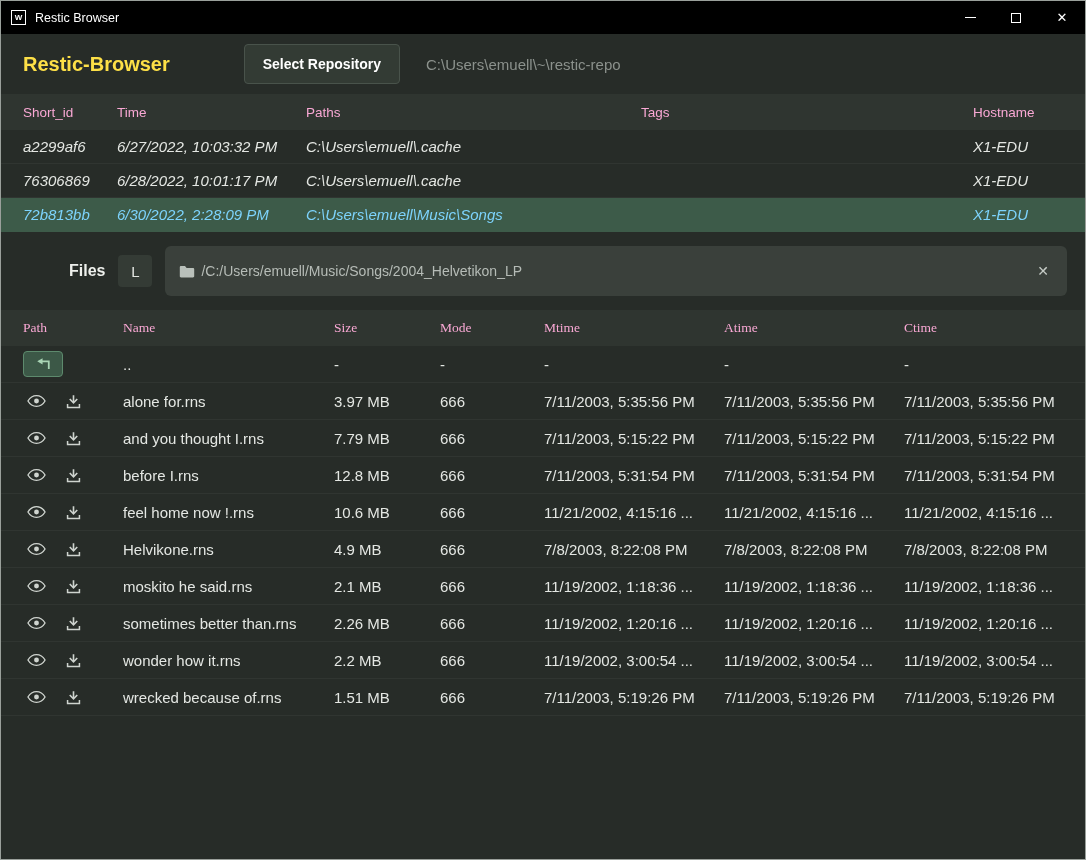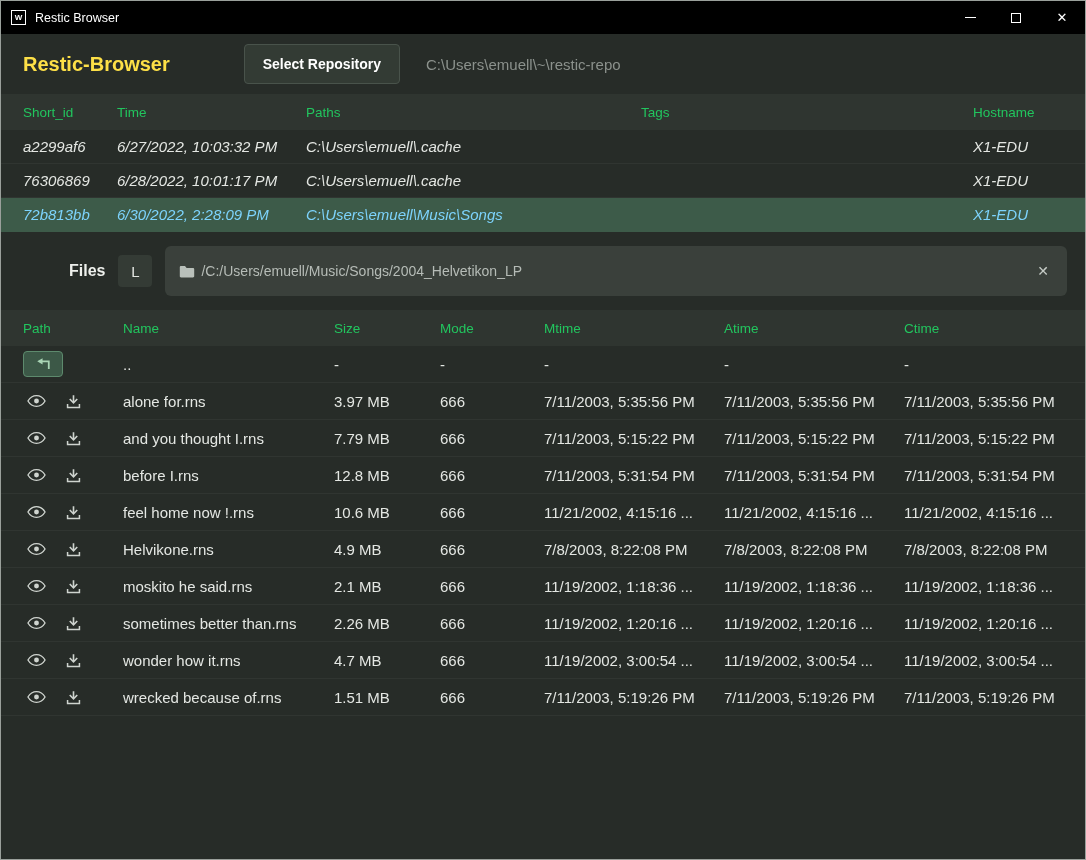--- a/index.html
+++ b/index.html
@@ -53,21 +53,21 @@
 
   .snap-grid {
     display: grid; grid-template-columns: 94px 189px 335px 332px 1fr;
     align-items: center; padding: 0 22px;
   }
   .file-grid {
     display: grid; grid-template-columns: 100px 211px 106px 104px 180px 180px 1fr;
     align-items: center; padding: 0 22px;
   }
   .table-header {
-    height: 36px; background: #2f3530; color: #22c55e; font-size: 13.5px;
+    height: 36px; background: #2f3530; color: #f9a8d4; font-size: 13.5px;
   }
   .snap-row { height: 33px; font-size: 15px; border-bottom: 1px solid rgba(255,255,255,0.045); cursor: pointer; font-style: italic; }
   .snap-row.selected { background: #3d5b49; color: #7dd3fc; border-bottom-color: transparent; }
   .file-row { height: 36px; font-size: 15px; border-bottom: 1px solid rgba(255,255,255,0.045); }
   .cell { white-space: nowrap; overflow: hidden; text-overflow: ellipsis; }
 
   
   .files-bar { display: flex; align-items: center; gap: 13px; margin: 14px 18px 2px 22px; }
   .tree-btn {
     width: 34px; height: 32px; background: #343b35; border: none; border-radius: 4px;
@@ -75,21 +75,21 @@
     display: flex; align-items: center; justify-content: center;
   }
   .path-bar {
     flex: 1; height: 50px; background: #3a403b; border-radius: 6px;
     display: flex; align-items: center; gap: 6px; padding: 0 14px; box-sizing: border-box;
     cursor: text;
   }
   .path-text { color: #b6bcb7; font-size: 14px; flex: 1; white-space: nowrap; overflow: hidden; }
   .clear-btn { color: #c6ccc7; font-size: 14px; cursor: pointer; padding: 2px 4px; }
 
-  .files-header { margin-top: 12px; }
+  .files-header { margin-top: 12px; font-family: Liberation Serif, serif; }
 
   .cell-icons { display: flex; align-items: center; gap: 12px; }
   .icon-btn {
     background: transparent; border: none; padding: 2px 4px; cursor: pointer;
     display: flex; align-items: center; justify-content: center;
   }
   .up-btn {
     width: 40px; height: 26px; background: #3c5847; border: 1px solid #5d8a6d; border-radius: 4px;
     display: flex; align-items: center; justify-content: center; cursor: pointer; padding: 0;
   }
@@ -377,21 +377,21 @@
       </button>
       <button class="icon-btn">
         <svg width="15" height="15" viewBox="0 0 24 24">
           <path d="M12 2v11" stroke="#cfd4cf" stroke-width="2.6" fill="none"></path>
           <path d="M6 8l6 6 6-6" stroke="#cfd4cf" stroke-width="2.6" fill="none"></path>
           <path d="M2.5 16v5.5h19V16" stroke="#cfd4cf" stroke-width="2.4" fill="none"></path>
         </svg>
       </button>
     </div>
     <div class="cell">wonder how it.rns</div>
-    <div class="cell">4.7 MB</div>
+    <div class="cell">2.2 MB</div>
     <div class="cell">666</div>
     <div class="cell">11/19/2002, 3:00:54 ...</div>
     <div class="cell">11/19/2002, 3:00:54 ...</div>
     <div class="cell">11/19/2002, 3:00:54 ...</div>
   </div>
 
   <div class="file-grid file-row">
     <div class="cell-icons">
       <button class="icon-btn">
         <svg width="19" height="14" viewBox="0 0 24 16">

